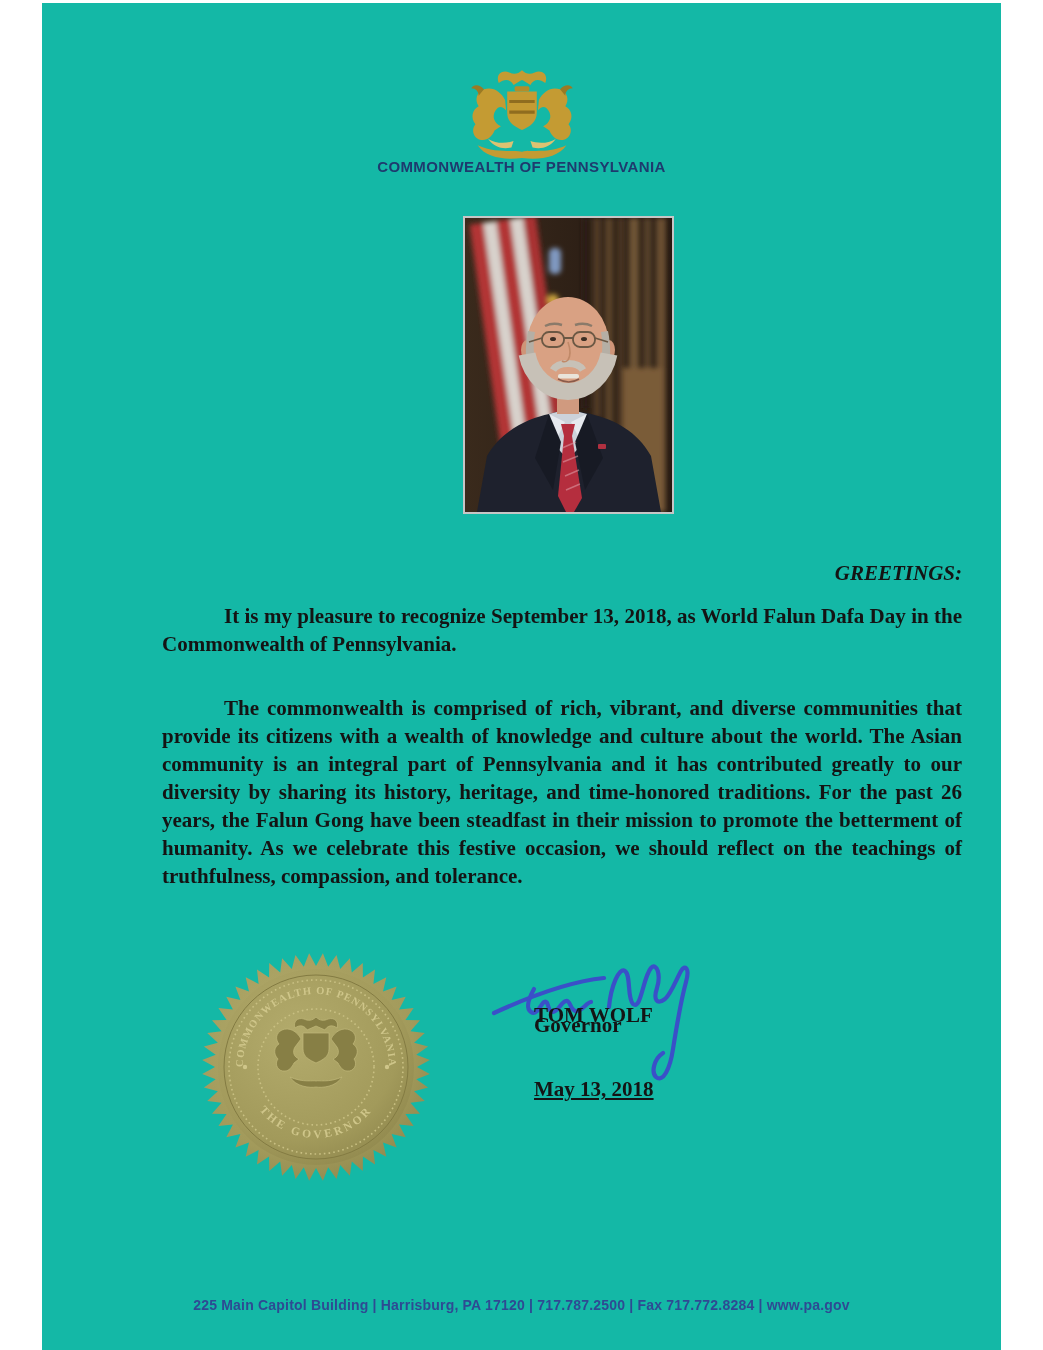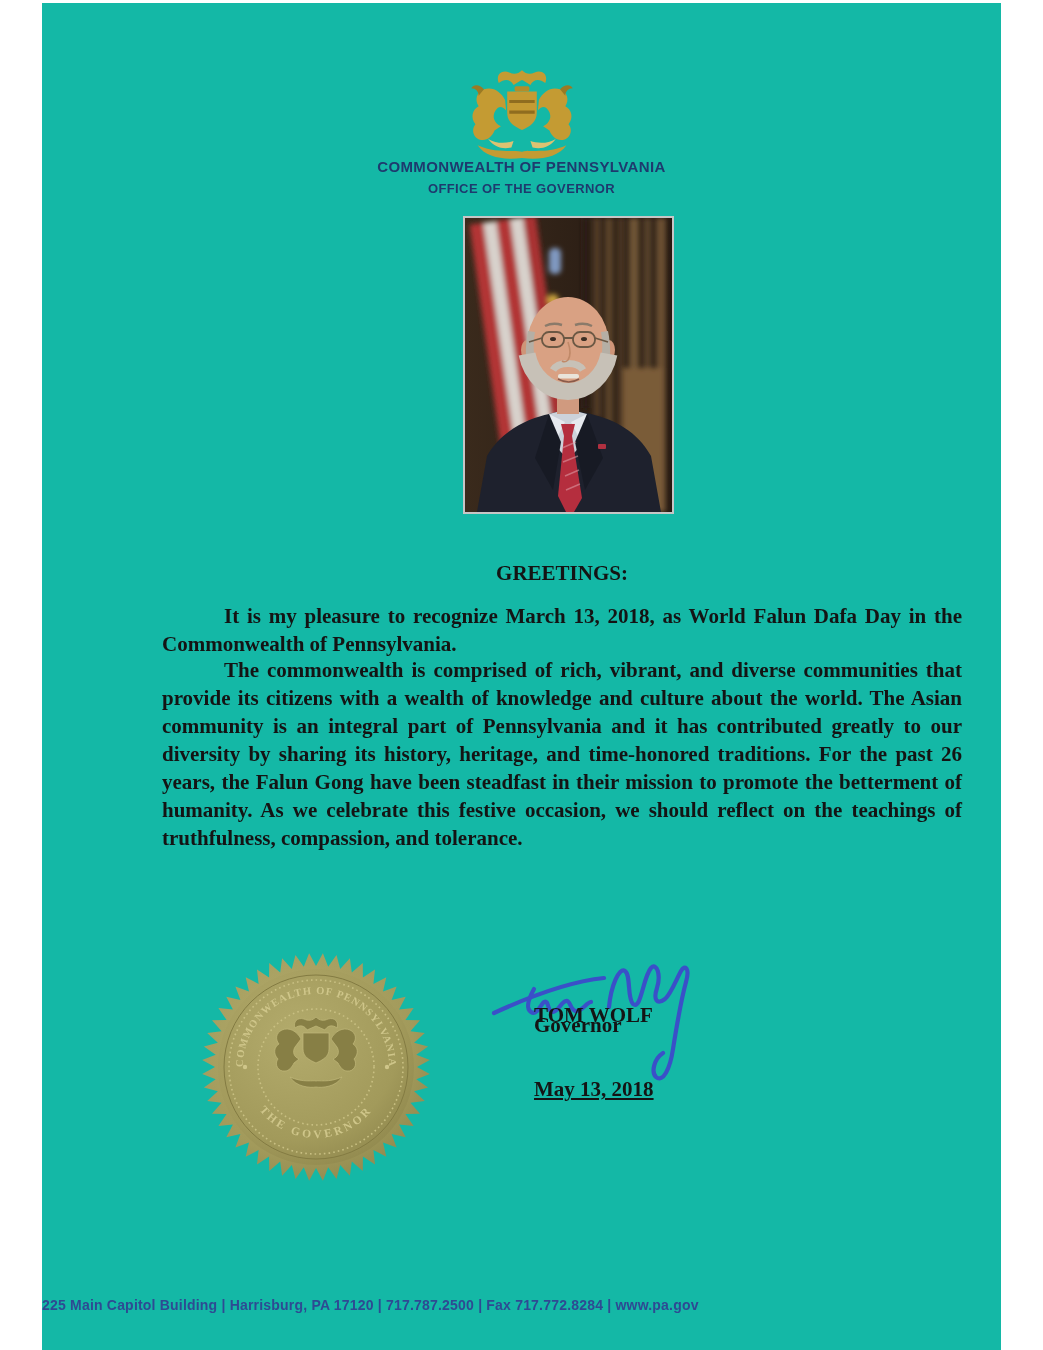--- a/index.html
+++ b/index.html
@@ -13,36 +13,36 @@
     font:700 13px/16px "Liberation Sans",sans-serif;color:#1e3a6e;letter-spacing:.4px;}
 
   
   .photo{position:absolute;left:421px;top:213px;width:211px;height:298px;
     border:2px solid #c6c6c6;box-sizing:border-box;background:#2d2118;}
   .photo svg{display:block;width:100%;height:100%;}
 
   
   .letter-text{position:absolute;left:120px;width:800px;
     font:700 21px/28px "Liberation Serif",serif;color:#141414;text-align:justify;}
-  .salutation{top:556px;text-align:center;}
+  .salutation{top:556px;text-align:right;font-style:italic;}
   .para{text-indent:62px;}
   .para-1{top:599px;}
-  .para-2{top:653px;}
+  .para-2{top:691px;}
   .para-3{top:858px;}
 
   
   .seal{position:absolute;left:158px;top:948px;width:232px;height:232px;}
   .signature-ink{position:absolute;left:438px;top:952px;width:235px;height:148px;}
   .sig-line{position:absolute;left:492px;font:700 21px/25px "Liberation Serif",serif;color:#141414;}
   .sig-name{top:1000px;}
   .sig-title{top:1010px;}
   .sig-date{top:1074px;text-decoration:underline;}
 
   
-  .footer{position:absolute;left:0;top:1293px;width:100%;text-align:left;
+  .footer{position:absolute;left:0;top:1293px;width:100%;text-align:center;
     font:600 14px/18px "Liberation Sans",sans-serif;color:#2e4a93;letter-spacing:.2px;}
 </style>
 </head>
 <body>
 
 <div id="page">
 
   <div class="crest">
     <svg viewBox="0 0 140 95" xmlns="http://www.w3.org/2000/svg">
       <g fill="#c49b33">
@@ -61,21 +61,20 @@
         <path d="M106,23 C110,18 116,18 118,22 C114,22 111,25 111,29 Z" fill="#9a7a24"></path>
 
         <path d="M28,76 C45,84 60,80 70,82 C80,80 95,84 112,76 C104,88 86,90 70,88 C54,90 36,88 28,76 Z"></path>
         <path d="M38,70 C46,75 56,74 62,72 L60,78 C52,80 44,78 38,70 Z" fill="#dcc272"></path>
         <path d="M102,70 C94,75 84,74 78,72 L80,78 C88,80 96,78 102,70 Z" fill="#dcc272"></path>
       </g>
     </svg>
   </div>
 
   <div class="org-name">COMMONWEALTH OF PENNSYLVANIA</div>
-  <div class="office-name">OFFICE OF THE GOVERNOR</div>
 
   <div class="photo">
     <svg viewBox="0 0 207 294" preserveAspectRatio="none" xmlns="http://www.w3.org/2000/svg">
       <defs>
         <filter id="blurf" x="-20%" y="-20%" width="140%" height="140%">
             <feGaussianBlur stdDeviation="2.6"></feGaussianBlur>
           </filter>
         <linearGradient id="wood" x1="0" y1="0" x2="1" y2="0">
           <stop offset="0" stop-color="#3a2a1c"></stop>
             <stop offset="1" stop-color="#241811"></stop>
@@ -140,21 +139,21 @@
 
       <ellipse cx="88" cy="121" rx="3" ry="2" fill="#3c2e24"></ellipse>
       <ellipse cx="119" cy="121" rx="3" ry="2" fill="#3c2e24"></ellipse>
       <path d="M80,108 q8,-4 17,-1 M110,107 q9,-3 17,1" stroke="#8a7a6a" stroke-width="2.4" fill="none"></path>
 
       <path d="M103,124 q4,12 0,18 q-3,3 -6,1" stroke="#c08968" stroke-width="1.6" fill="none"></path>
     </svg>
   </div>
 
   <div class="letter-text salutation">GREETINGS:</div>
-  <div class="letter-text para para-1">It is my pleasure to recognize March 13, 2018, as World Falun Dafa Day in the Commonwealth of Pennsylvania.</div>
+  <div class="letter-text para para-1">It is my pleasure to recognize September 13, 2018, as World Falun Dafa Day in the Commonwealth of Pennsylvania.</div>
   <div class="letter-text para para-2">The commonwealth is comprised of rich, vibrant, and diverse communities that provide its citizens with a wealth of knowledge and culture about the world. The Asian community is an integral part of Pennsylvania and it has contributed greatly to our diversity by sharing its history, heritage, and time-honored traditions.  For the past 26 years, the Falun Gong have been steadfast in their mission to promote the betterment of humanity. As we celebrate this festive occasion, we should reflect on the teachings of truthfulness, compassion, and tolerance.</div>
 
   <div class="seal">
     <svg viewBox="0 0 232 232" xmlns="http://www.w3.org/2000/svg">
       <defs>
         <radialGradient id="sealg" cx="40%" cy="35%" r="75%">
           <stop offset="0" stop-color="#b3ab6c"></stop>
           <stop offset=".7" stop-color="#a29a5b"></stop>
           <stop offset="1" stop-color="#8d854b"></stop>
         </radialGradient>

